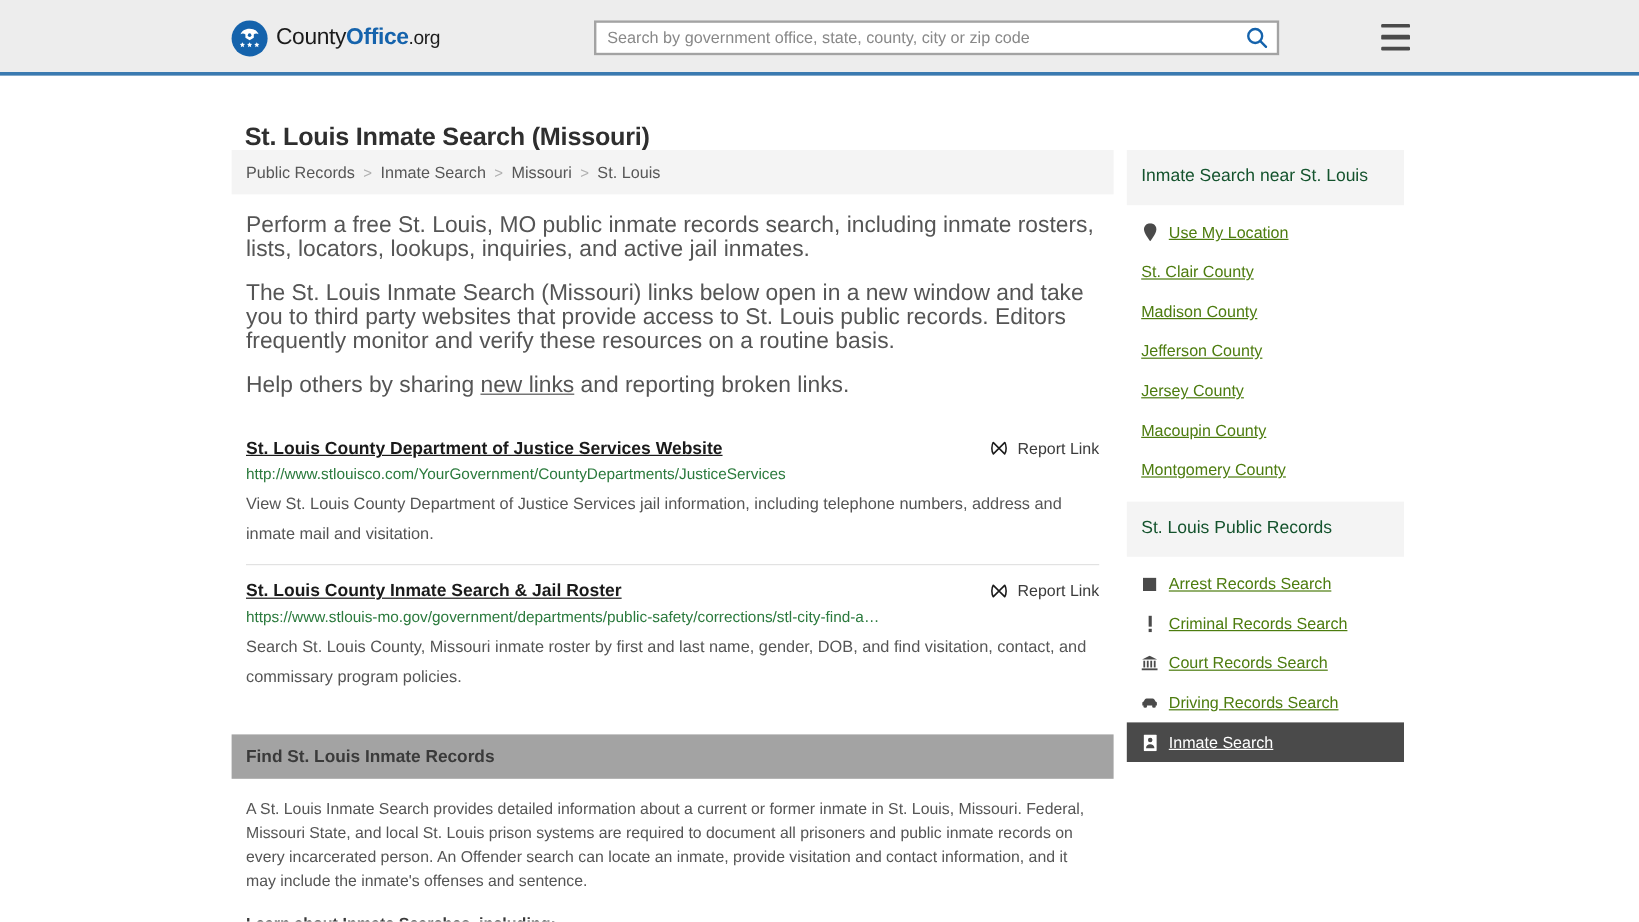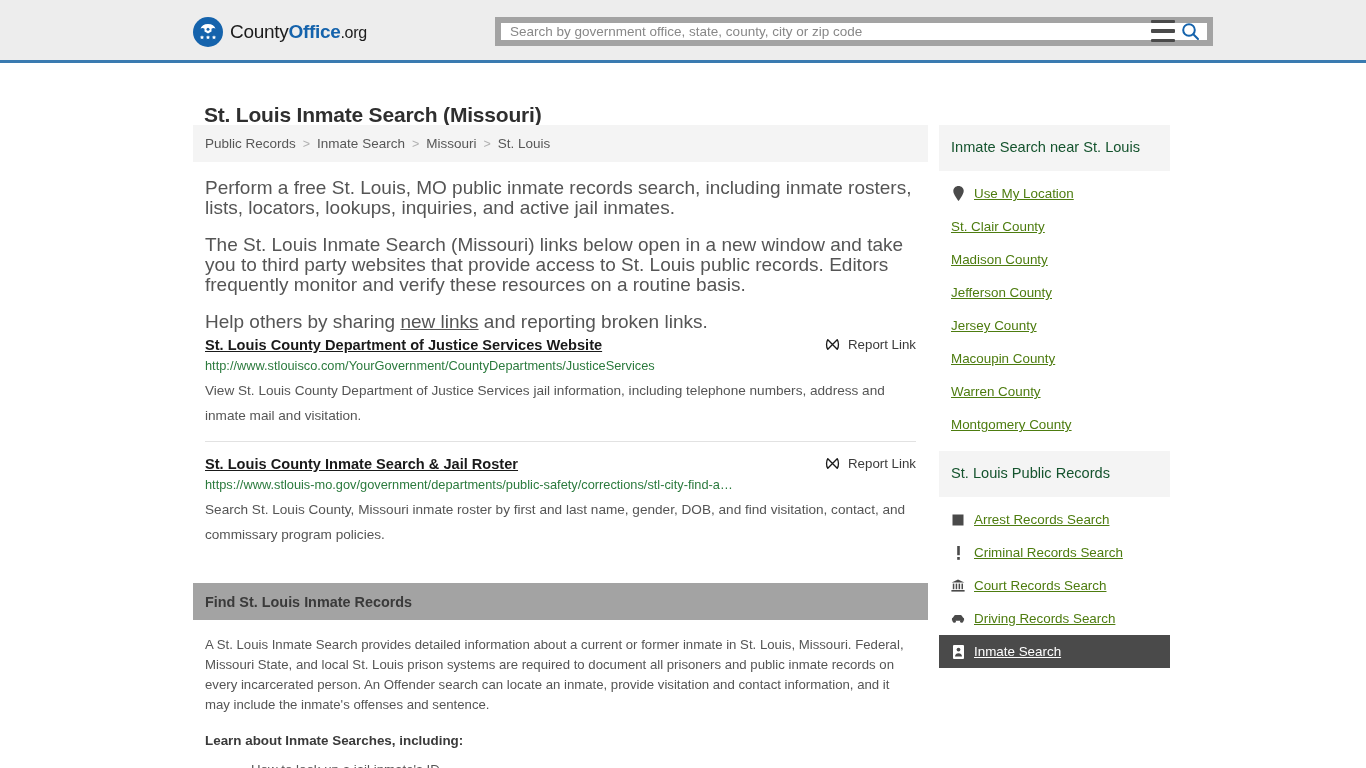--- a/index.html
+++ b/index.html
@@ -41,23 +41,23 @@
     color: #1b1b1b;
     white-space: nowrap;
   }
   .logo-text .b { color: #1563ac; font-weight: bold; }
   .logo-text .n { font-weight: normal; }
   .logo-text .org { color: #1b1b1b; font-size: 16px; }
 
   .search-box {
     position: absolute;
     left: 495px; top: 17px;
-    width: 718px; height: 29px;
+    width: 571px; height: 29px;
     background: #ffffff;
-    border: 6px solid #a3a3a3;
+    border: 2px solid #a3a3a3;
     display: flex;
     align-items: center;
   }
   .search-input {
     flex: 1;
     border: none;
     outline: none;
     background: transparent;
     font-family: "Liberation Sans", sans-serif;
     font-size: 13.5px;
@@ -140,21 +140,21 @@
     line-height: 20px;
     color: #555555;
   }
   .intro p.last { margin-bottom: 0; }
   .intro a.inline-link {
     color: #555555;
     text-decoration: underline;
   }
 
   
-  .results { margin-top: 5px; padding: 0 12px; }
+  .results { margin-top: 34px; padding: 0 12px; }
   .result {
     padding-bottom: 13px;
     margin-bottom: 14px;
   }
   .result.divided { border-bottom: 1px solid #e2e2e2; }
   .result-head {
     display: flex;
     align-items: flex-start;
     justify-content: space-between;
   }
@@ -391,23 +391,20 @@
         <div class="side-item plain">
           <a>Jefferson County</a>
         </div>
         <div class="side-item plain">
           <a>Jersey County</a>
         </div>
         <div class="side-item plain">
           <a>Macoupin County</a>
         </div>
         <div class="side-item plain">
-          <a>Warren County</a>
-        </div>
-        <div class="side-item plain">
           <a>Montgomery County</a>
         </div>
 
       </div>
     </div>
 
     <div class="side-panel">
       <div class="side-head">St. Louis Public Records</div>
       <div class="side-list">
 

